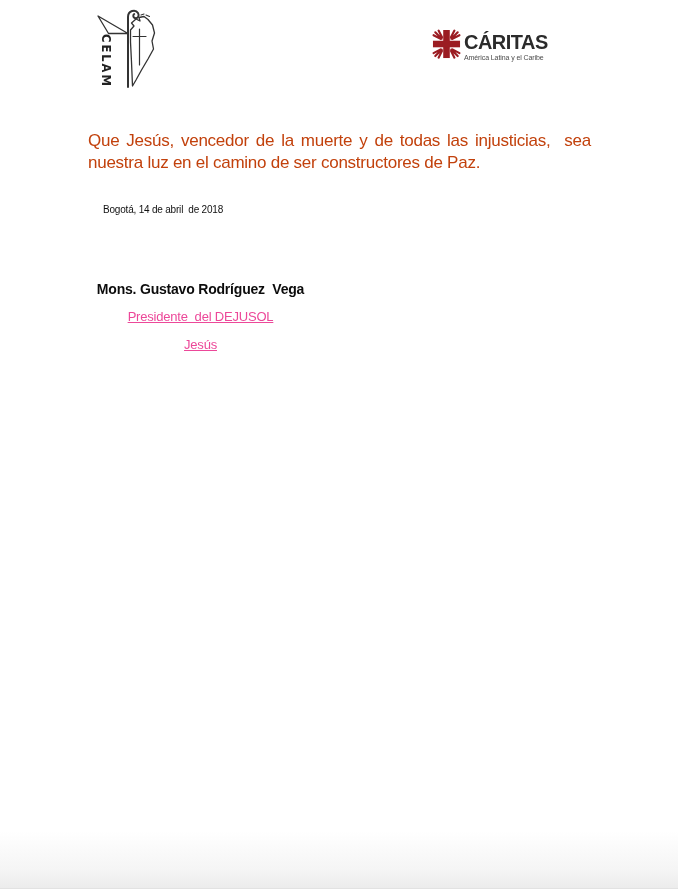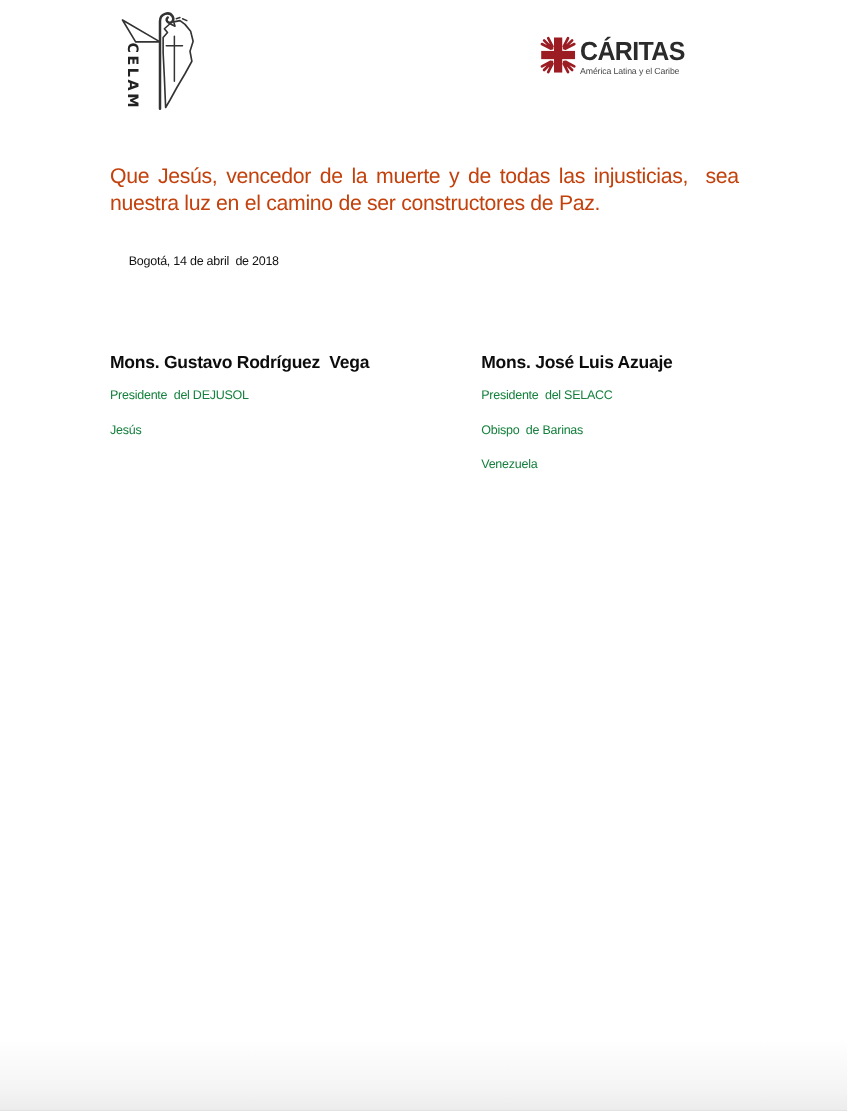--- a/index.html
+++ b/index.html
@@ -30,30 +30,30 @@
   }
   .dateline {
     position:absolute; left:88px; top:204px;
     font-size:10px; letter-spacing:-0.2px; color:#111; white-space:pre-wrap;margin-left:15px;
   }
   
   .signatures {
     position:absolute; left:88px; top:276px; width:502px;
     display:flex; justify-content:space-between;
   }
-  .sig-block { }
+  .sig-block { text-align:center; }
   .sig-block.left { width:225px; }
   .sig-block.right { width:205px; }
   .sig-name {
     font-weight:700; font-size:14px; letter-spacing:-0.2px;
     line-height:27px; white-space:pre-wrap; color:#0c0c0c;
   }
   .sig-line {
-    font-size:10px; letter-spacing:-0.2px; line-height:27.5px;
-    white-space:pre-wrap; color:#15803d;
+    font-size:13px; letter-spacing:-0.2px; line-height:27.5px;
+    white-space:pre-wrap; color:#ec4899;text-decoration:underline;
   }
   
   .bottom-fade {
     position:absolute; left:0; right:0; bottom:0; height:58px;
     background:linear-gradient(180deg, rgba(236,236,236,0) 0%, rgba(236,236,236,0.55) 70%, #ececec 100%);
     border-bottom:1px solid #e2e2e2;
   }
 </style>
 </head>
 <body>
@@ -99,22 +99,16 @@
   <p class="para">Que Jesús, vencedor de la muerte y de todas las injusticias,&nbsp; sea nuestra luz en el camino de ser constructores de Paz.</p>
 
   <p class="dateline">Bogotá, 14 de abril&nbsp; de 2018</p>
 
   <div class="signatures">
     <div class="sig-block left">
       <div class="sig-name">Mons. Gustavo Rodríguez&nbsp; Vega</div>
       <div class="sig-line">Presidente&nbsp; del DEJUSOL</div>
       <div class="sig-line">Jesús</div>
     </div>
-    <div class="sig-block right">
-      <div class="sig-name">Mons. José Luis Azuaje</div>
-      <div class="sig-line">Presidente&nbsp; del SELACC</div>
-      <div class="sig-line">Obispo&nbsp; de Barinas</div>
-      <div class="sig-line">Venezuela</div>
-    </div>
   </div>
 
   <div class="bottom-fade"></div>
 </div>
 
 </body></html>

